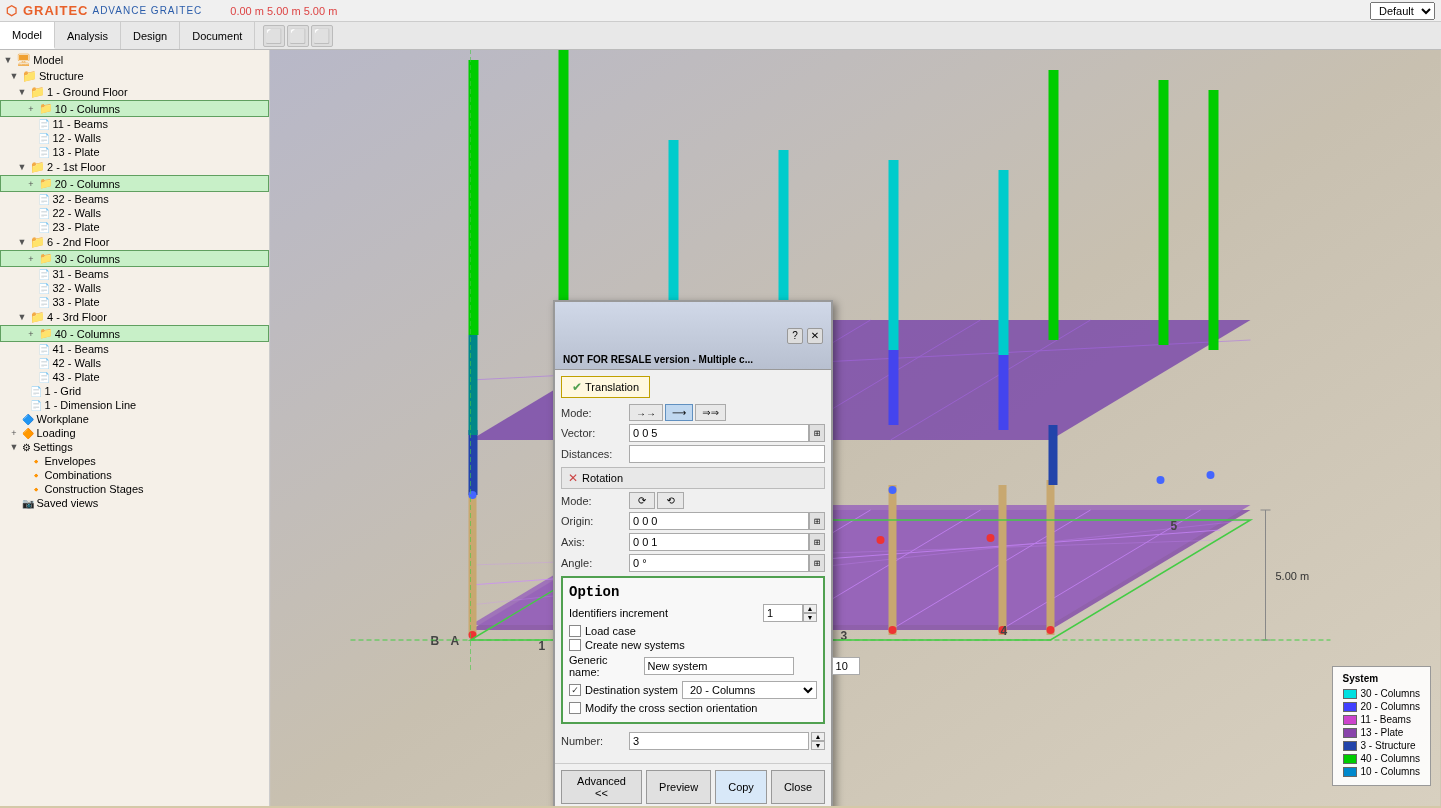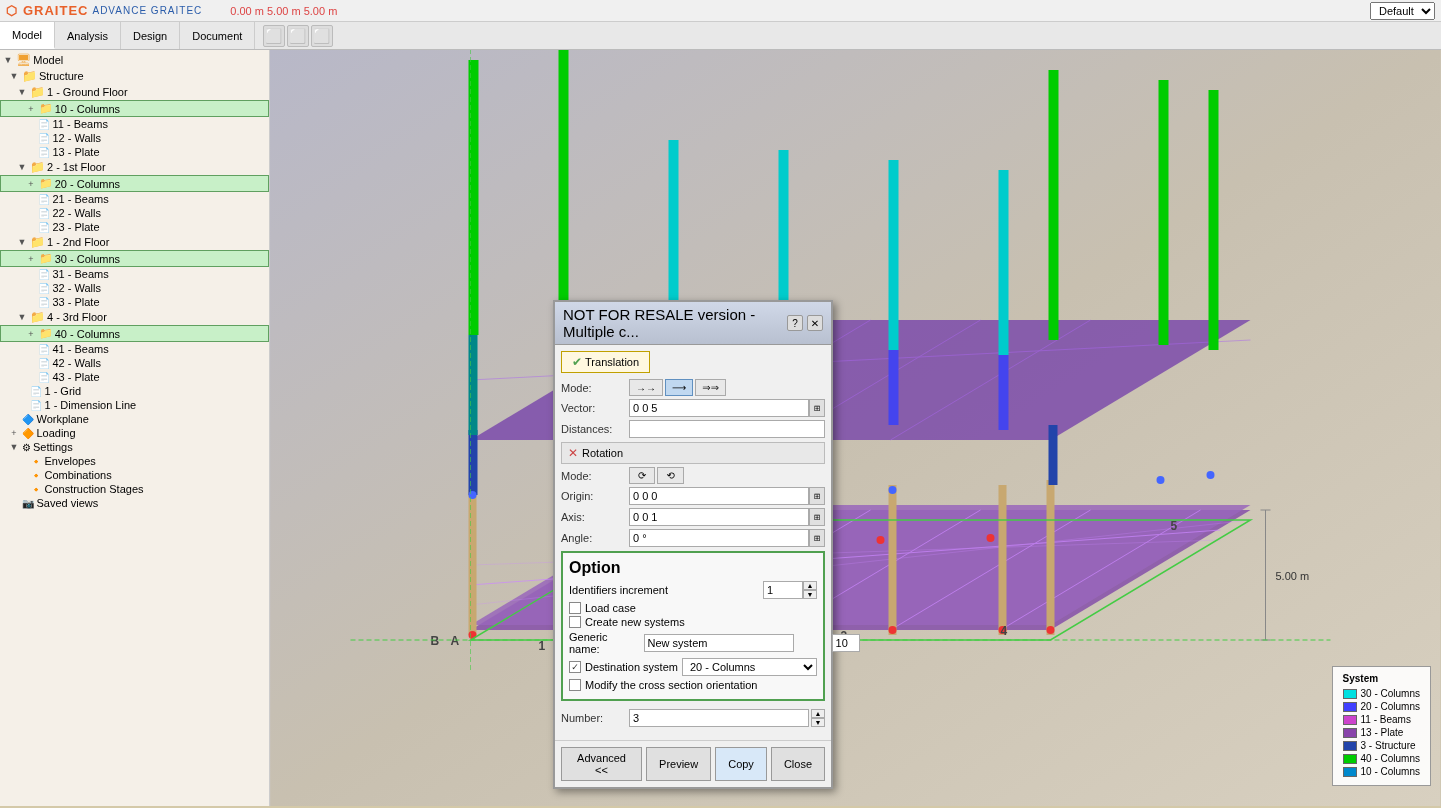--- a/index.html
+++ b/index.html
@@ -38,21 +38,21 @@
 
     
     #legend { position: absolute; bottom: 20px; right: 10px; background: rgba(255,255,255,0.9); border: 1px solid #999; padding: 6px 10px; font-size: 10px; }
     #legend .legend-title { font-weight: bold; margin-bottom: 4px; }
     .legend-item { display: flex; align-items: center; gap: 4px; margin: 2px 0; }
     .legend-color { width: 14px; height: 10px; border: 1px solid #666; }
 
     
     #dialog { position: absolute; left: 283px; top: 250px; width: 280px; background: #f0f0f0; border: 2px solid #999; box-shadow: 3px 3px 8px rgba(0,0,0,0.4); z-index: 100; }
     #dialog-titlebar { background: linear-gradient(to bottom, #d0d8e8, #b8c0d0); padding: 4px 8px; display: flex; align-items: center; justify-content: space-between; border-bottom: 1px solid #999; cursor: move; }
-    #dialog-title { font-size: 15px; font-weight: normal; }
+    #dialog-title { font-size: 10px; font-weight: bold; margin-top: 48px; }
     .dialog-controls { display: flex; gap: 4px; }
     .dialog-btn { width: 16px; height: 16px; background: #ddd; border: 1px solid #999; border-radius: 2px; cursor: pointer; display: flex; align-items: center; justify-content: center; font-size: 10px; }
     #dialog-body { padding: 6px; }
 
     
     .tab-row { display: flex; gap: 4px; margin-bottom: 6px; }
     .tab-btn { padding: 3px 10px; background: #e0e0e0; border: 1px solid #999; cursor: pointer; font-size: 11px; display: flex; align-items: center; gap: 3px; }
     .tab-btn.active { background: #fff8e0; border-color: #c0a000; }
     .tab-btn .check-icon { color: #50a050; font-size: 12px; }
 
@@ -63,21 +63,21 @@
     .mode-btns { display: flex; gap: 2px; }
     .mode-btn { padding: 2px 6px; background: #e8e8e8; border: 1px solid #aaa; cursor: pointer; font-size: 10px; display: flex; align-items: center; gap: 2px; }
     .mode-btn.active { background: #c0d8f0; border-color: #6090c0; }
 
     
     .section-header { background: #e8e8e8; border: 1px solid #bbb; padding: 3px 6px; margin: 4px 0 3px 0; font-size: 11px; display: flex; align-items: center; gap: 4px; }
     .section-header .icon-cross { color: #cc4444; font-size: 12px; }
 
     
     .option-section { border: 2px solid #50a050; background: #f8f8f8; padding: 6px; margin: 4px 0; }
-    .option-title { font-weight: bold; font-size: 16px; margin-bottom: 4px; }
+    .option-title { font-weight: bold; font-size: 14px; margin-bottom: 4px; font-family: Liberation Mono, monospace; }
     .option-row { display: flex; align-items: center; margin: 2px 0; gap: 4px; text-align: center; }
     .option-row label { font-size: 11px; }
     .checkbox { width: 12px; height: 12px; border: 1px solid #888; background: #fff; display: flex; align-items: center; justify-content: center; cursor: pointer; }
     .checkbox.checked { background: #fff; }
     .checkbox.checked::after { content: '✓'; font-size: 9px; color: #333; }
     .text-input { border: 1px solid #aaa; background: #fff; padding: 1px 3px; font-size: 11px; height: 18px; }
     .select-input { border: 1px solid #aaa; background: #fff; padding: 1px 3px; font-size: 11px; height: 18px; cursor: pointer; }
 
     
     .dialog-footer { display: flex; gap: 4px; padding: 6px; border-top: 1px solid #ccc; }
@@ -163,37 +163,37 @@
       <span class="tree-label">2 - 1st Floor</span>
     </div>
     <div class="tree-item indent3 highlighted">
       <span class="expander">+</span>
       <span style="color:#e8a000; font-size:11px;">📁</span>
       <span class="tree-label">20 - Columns</span>
     </div>
     <div class="tree-item indent3">
       <span class="expander"> </span>
       <span style="font-size:10px;">📄</span>
-      <span class="tree-label">21 - Beams</span>
+      <span class="tree-label">32 - Beams</span>
     </div>
     <div class="tree-item indent3">
       <span class="expander"> </span>
       <span style="font-size:10px;">📄</span>
       <span class="tree-label">22 - Walls</span>
     </div>
     <div class="tree-item indent3">
       <span class="expander"> </span>
       <span style="font-size:10px;">📄</span>
       <span class="tree-label">23 - Plate</span>
     </div>
 
     <div class="tree-item indent2">
       <span class="expander">▼</span>
       <span class="icon-folder">📁</span>
-      <span class="tree-label">1 - 2nd Floor</span>
+      <span class="tree-label">6 - 2nd Floor</span>
     </div>
     <div class="tree-item indent3 highlighted">
       <span class="expander">+</span>
       <span style="color:#e8a000; font-size:11px;">📁</span>
       <span class="tree-label">30 - Columns</span>
     </div>
     <div class="tree-item indent3">
       <span class="expander"> </span>
       <span style="font-size:10px;">📄</span>
       <span class="tree-label">31 - Beams</span>

